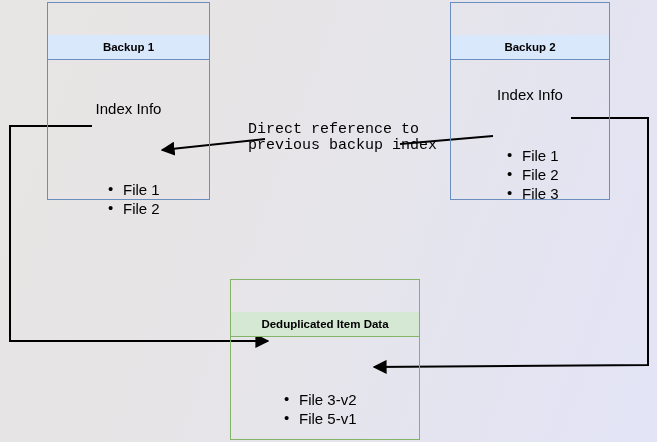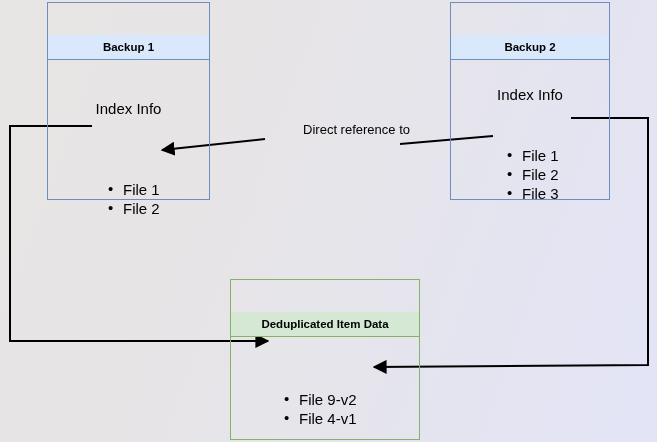--- a/index.html
+++ b/index.html
@@ -71,25 +71,26 @@
     content: "\2022";
     position: absolute;
     left: 0;
     top: -1px;
     font-size: 15px;
     line-height: 19px;
   }
 
   .edge-label {
     position: absolute;
-    text-align: right;
-    font-size: 13px;
+    text-align: left;
+    font-size: 15px;
     line-height: 16px;
     color: #000;
     white-space: nowrap;
+    font-family: Liberation Mono, monospace;
   }
 
   svg.edges {
     position: absolute;
     left: 0;
     top: 0;
     width: 657px;
     height: 442px;
     overflow: visible;
     pointer-events: none;
@@ -135,23 +136,24 @@
         <li>File 2</li>
         <li>File 3</li>
       </ul>
     </div>
   </div>
 
   <div class="node green-node" style="left:230px; top:279px; width:190px; height:161px;">
     <div class="node-header">Deduplicated Item Data</div>
     <div class="node-body">
       <ul class="file-list" style="left:45px; top:45px;">
-        <li>File 9-v2</li>
-        <li>File 4-v1</li>
+        <li>File 3-v2</li>
+        <li>File 5-v1</li>
       </ul>
     </div>
   </div>
 
   <div class="edge-label" style="left:248px; top:122px; width:162px;">
     <div>Direct reference to</div>
+    <div>previous backup index</div>
   </div>
 
 </div>
 
 </body></html>

